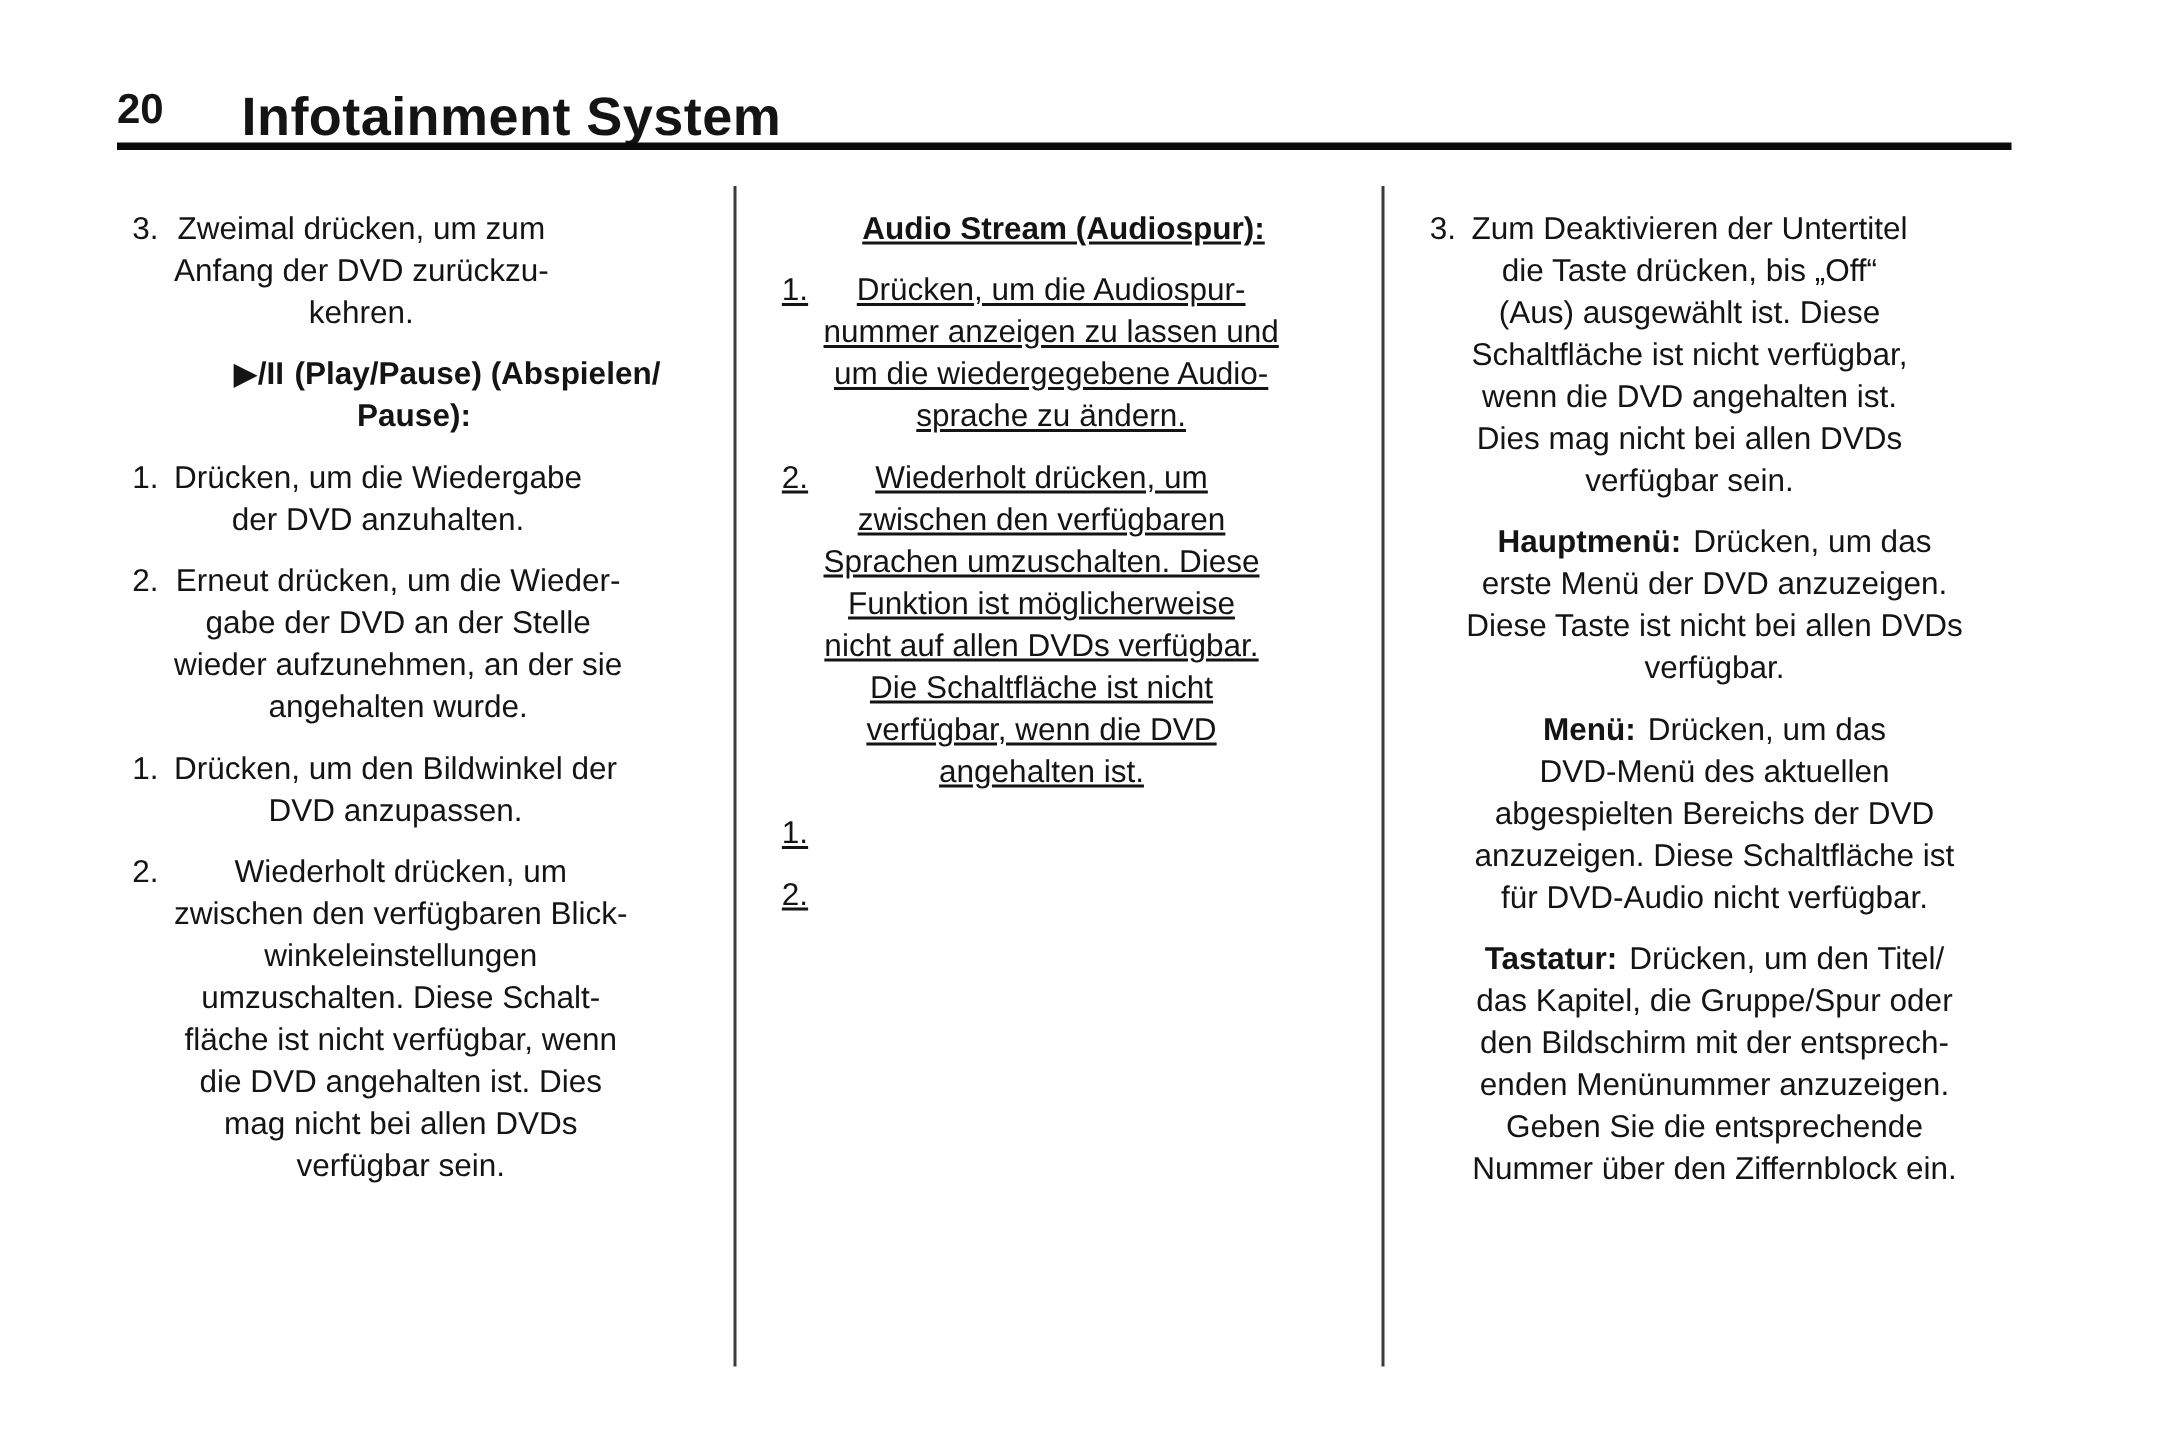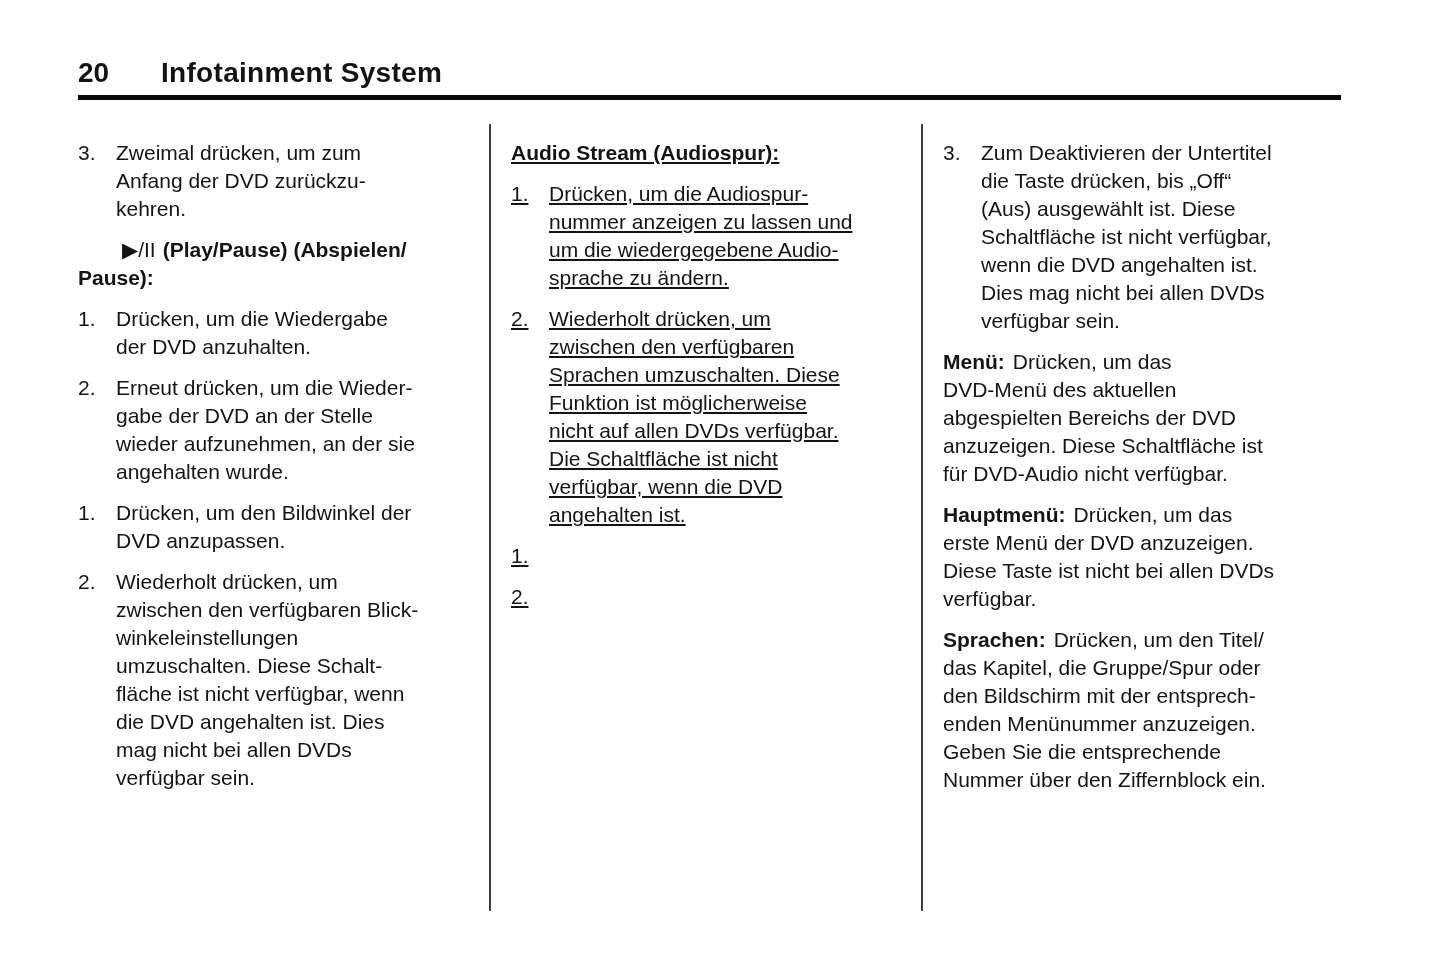--- a/index.html
+++ b/index.html
@@ -1,36 +1,37 @@
 <!DOCTYPE html>
 <html><head>
 <meta charset="utf-8">
 <style>
   html,body{margin:0;padding:0;background:#fff;}
   .page{
     position:relative;width:1445px;height:966px;background:#ffffff;
     font-family:"Liberation Sans","DejaVu Sans",sans-serif;color:#141414;
     overflow:hidden;
+    text-align:center;
   }
   .pagenum{position:absolute;left:78px;top:57px;font-size:28px;font-weight:700;}
-  .title{position:absolute;left:161px;top:57px;font-size:28px;font-weight:700;letter-spacing:.3px;}
+  .title{position:absolute;left:161px;top:57px;font-size:36px;font-weight:700;letter-spacing:.3px;}
   .rule{position:absolute;left:78px;top:95px;width:1263px;height:5px;background:#0a0a0a;}
   .vsep{position:absolute;top:124px;height:787px;width:2px;background:#3c3c3c;}
   .s1{left:489px;} .s2{left:921px;}
   .col{position:absolute;top:139px;font-size:21px;line-height:28px;}
   .c1{left:78px;width:396px;}
   .c2{left:511px;width:396px;text-decoration:underline;}
   .c3{left:943px;width:400px;}
   .blk{margin:0 0 13px 0;padding:0;}
   .li{display:flex;}
   .num{flex:0 0 38px;}
   .txt,.htxt,.rtxt{white-space:pre-line;}
   .h{font-weight:700;}
   .rlabel{font-weight:700;margin-right:8px;}
-  .ppicon{font-weight:400;margin-right:7px;margin-left:44px;}
+  .ppicon{font-weight:700;margin-right:7px;margin-left:44px;}
 </style>
 </head>
 <body>
 
 <div class="page">
 
   <span class="pagenum">20</span>
   <span class="title">Infotainment System</span>
   <div class="rule"></div>
 
@@ -113,34 +114,34 @@
       <span class="num">3.</span>
       <span class="txt">Zum Deaktivieren der Untertitel
 die Taste drücken, bis „Off“
 (Aus) ausgewählt ist. Diese
 Schaltfläche ist nicht verfügbar,
 wenn die DVD angehalten ist.
 Dies mag nicht bei allen DVDs
 verfügbar sein.</span>
     </div>
     <p class="blk runin">
+      <b class="rlabel">Hauptmenü:</b><span class="rtxt">Drücken, um das
+erste Menü der DVD anzuzeigen.
+Diese Taste ist nicht bei allen DVDs
+verfügbar.</span>
+    </p>
+    <p class="blk runin">
       <b class="rlabel">Menü:</b><span class="rtxt">Drücken, um das
 DVD-Menü des aktuellen
 abgespielten Bereichs der DVD
 anzuzeigen. Diese Schaltfläche ist
 für DVD-Audio nicht verfügbar.</span>
     </p>
     <p class="blk runin">
-      <b class="rlabel">Hauptmenü:</b><span class="rtxt">Drücken, um das
-erste Menü der DVD anzuzeigen.
-Diese Taste ist nicht bei allen DVDs
-verfügbar.</span>
-    </p>
-    <p class="blk runin">
-      <b class="rlabel">Sprachen:</b><span class="rtxt">Drücken, um den Titel/
+      <b class="rlabel">Tastatur:</b><span class="rtxt">Drücken, um den Titel/
 das Kapitel, die Gruppe/Spur oder
 den Bildschirm mit der entsprech-
 enden Menünummer anzuzeigen.
 Geben Sie die entsprechende
 Nummer über den Ziffernblock ein.</span>
     </p>
   </section>
 
 </div>
 

